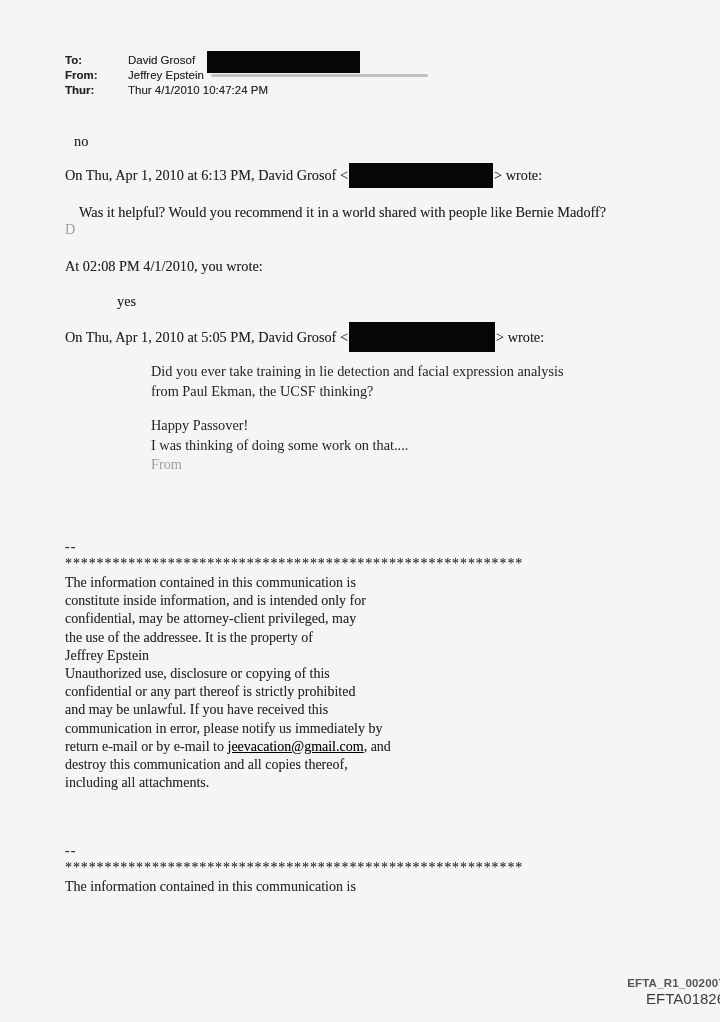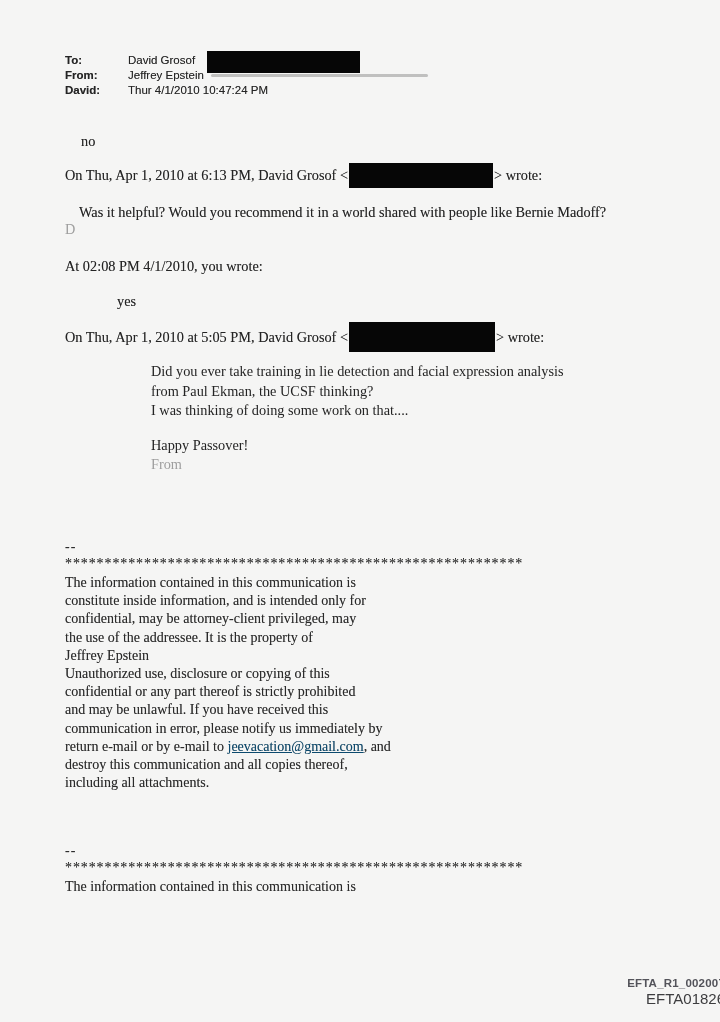--- a/index.html
+++ b/index.html
@@ -31,47 +31,47 @@
   .line{font-size:14.3px;line-height:17px;white-space:nowrap;text-shadow:0 0 0.5px rgba(40,40,40,.4);}
   .attr{display:flex;align-items:center;}
   .muted{color:#9e9e9e;text-shadow:none;}
   .quote-block .qline{font-size:14.3px;line-height:19.5px;white-space:nowrap;}
   .closing{margin-top:15px;}
   
   .disclaimer{font-size:14px;color:#2a2a2a;text-shadow:0 0 0.5px rgba(40,40,40,.4);}
   .sep{font-size:14px;line-height:13px;letter-spacing:1px;}
   .ast{font-size:14px;line-height:21px;letter-spacing:0.9px;white-space:nowrap;}
   .dline{line-height:18.2px;white-space:nowrap;}
-  .email-link{color:#0c4a6e;text-decoration:underline;}
+  .email-link{color:#000000;text-decoration:underline;}
   
   .footer{right:-5px;top:977px;text-align:right;font-family:"Liberation Sans", sans-serif;white-space:nowrap;}
   .bates1{font-size:11.5px;font-weight:bold;color:#53535a;letter-spacing:.2px;line-height:13px;}
   .bates2{font-size:15px;color:#3d3d3f;line-height:17px;}
 </style>
 </head>
 <body>
 
 <div class="page">
 
   <div class="abs header">
     <div class="h-row">
       <span class="h-label">To:</span><span class="h-value">David Grosof</span>
     </div>
     <div class="h-row">
       <span class="h-label">From:</span><span class="h-value">Jeffrey Epstein</span>
     </div>
     <div class="h-row">
-      <span class="h-label">David:</span><span class="h-value">Thur 4/1/2010 10:47:24 PM</span>
+      <span class="h-label">Thur:</span><span class="h-value">Thur 4/1/2010 10:47:24 PM</span>
     </div>
   </div>
 
   <div class="abs redaction bar1"></div>
   <div class="abs smudge"></div>
 
-  <div class="abs line" style="left:81px;top:133px;">no</div>
+  <div class="abs line" style="left:74px;top:133px;">no</div>
 
   <div class="abs line attr" style="left:65px;top:163px;">
     <span>On Thu, Apr 1, 2010 at 6:13 PM, David Grosof &lt;</span>
     <span class="inline-bar bar-h25"></span>
     <span>&gt; wrote:</span>
   </div>
 
   <div class="abs line" style="left:79px;top:204px;">Was it helpful? Would you recommend it in a world shared with people like Bernie Madoff?</div>
   <div class="abs line muted" style="left:65px;top:221px;">D</div>
 
@@ -80,22 +80,22 @@
 
   <div class="abs line attr" style="left:65px;top:322px;">
     <span>On Thu, Apr 1, 2010 at 5:05 PM, David Grosof &lt;</span>
     <span class="inline-bar bar-h30"></span>
     <span>&gt; wrote:</span>
   </div>
 
   <div class="abs quote-block" style="left:151px;top:362px;">
     <div class="qline">Did you ever take training in lie detection and facial expression analysis</div>
     <div class="qline">from Paul Ekman, the UCSF thinking?</div>
+    <div class="qline closing">Happy Passover!</div>
     <div class="qline">I was thinking of doing some work on that....</div>
-    <div class="qline closing">Happy Passover!</div>
     <div class="qline muted">From</div>
   </div>
 
   <div class="abs disclaimer" style="left:65px;top:540px;">
     <div class="sep">--</div>
     <div class="ast">**********************************************************</div>
     <div class="dline">The information contained in this communication is</div>
     <div class="dline">constitute inside information, and is intended only for</div>
     <div class="dline">confidential, may be attorney-client privileged, may</div>
     <div class="dline">the use of the addressee. It is the property of</div>

